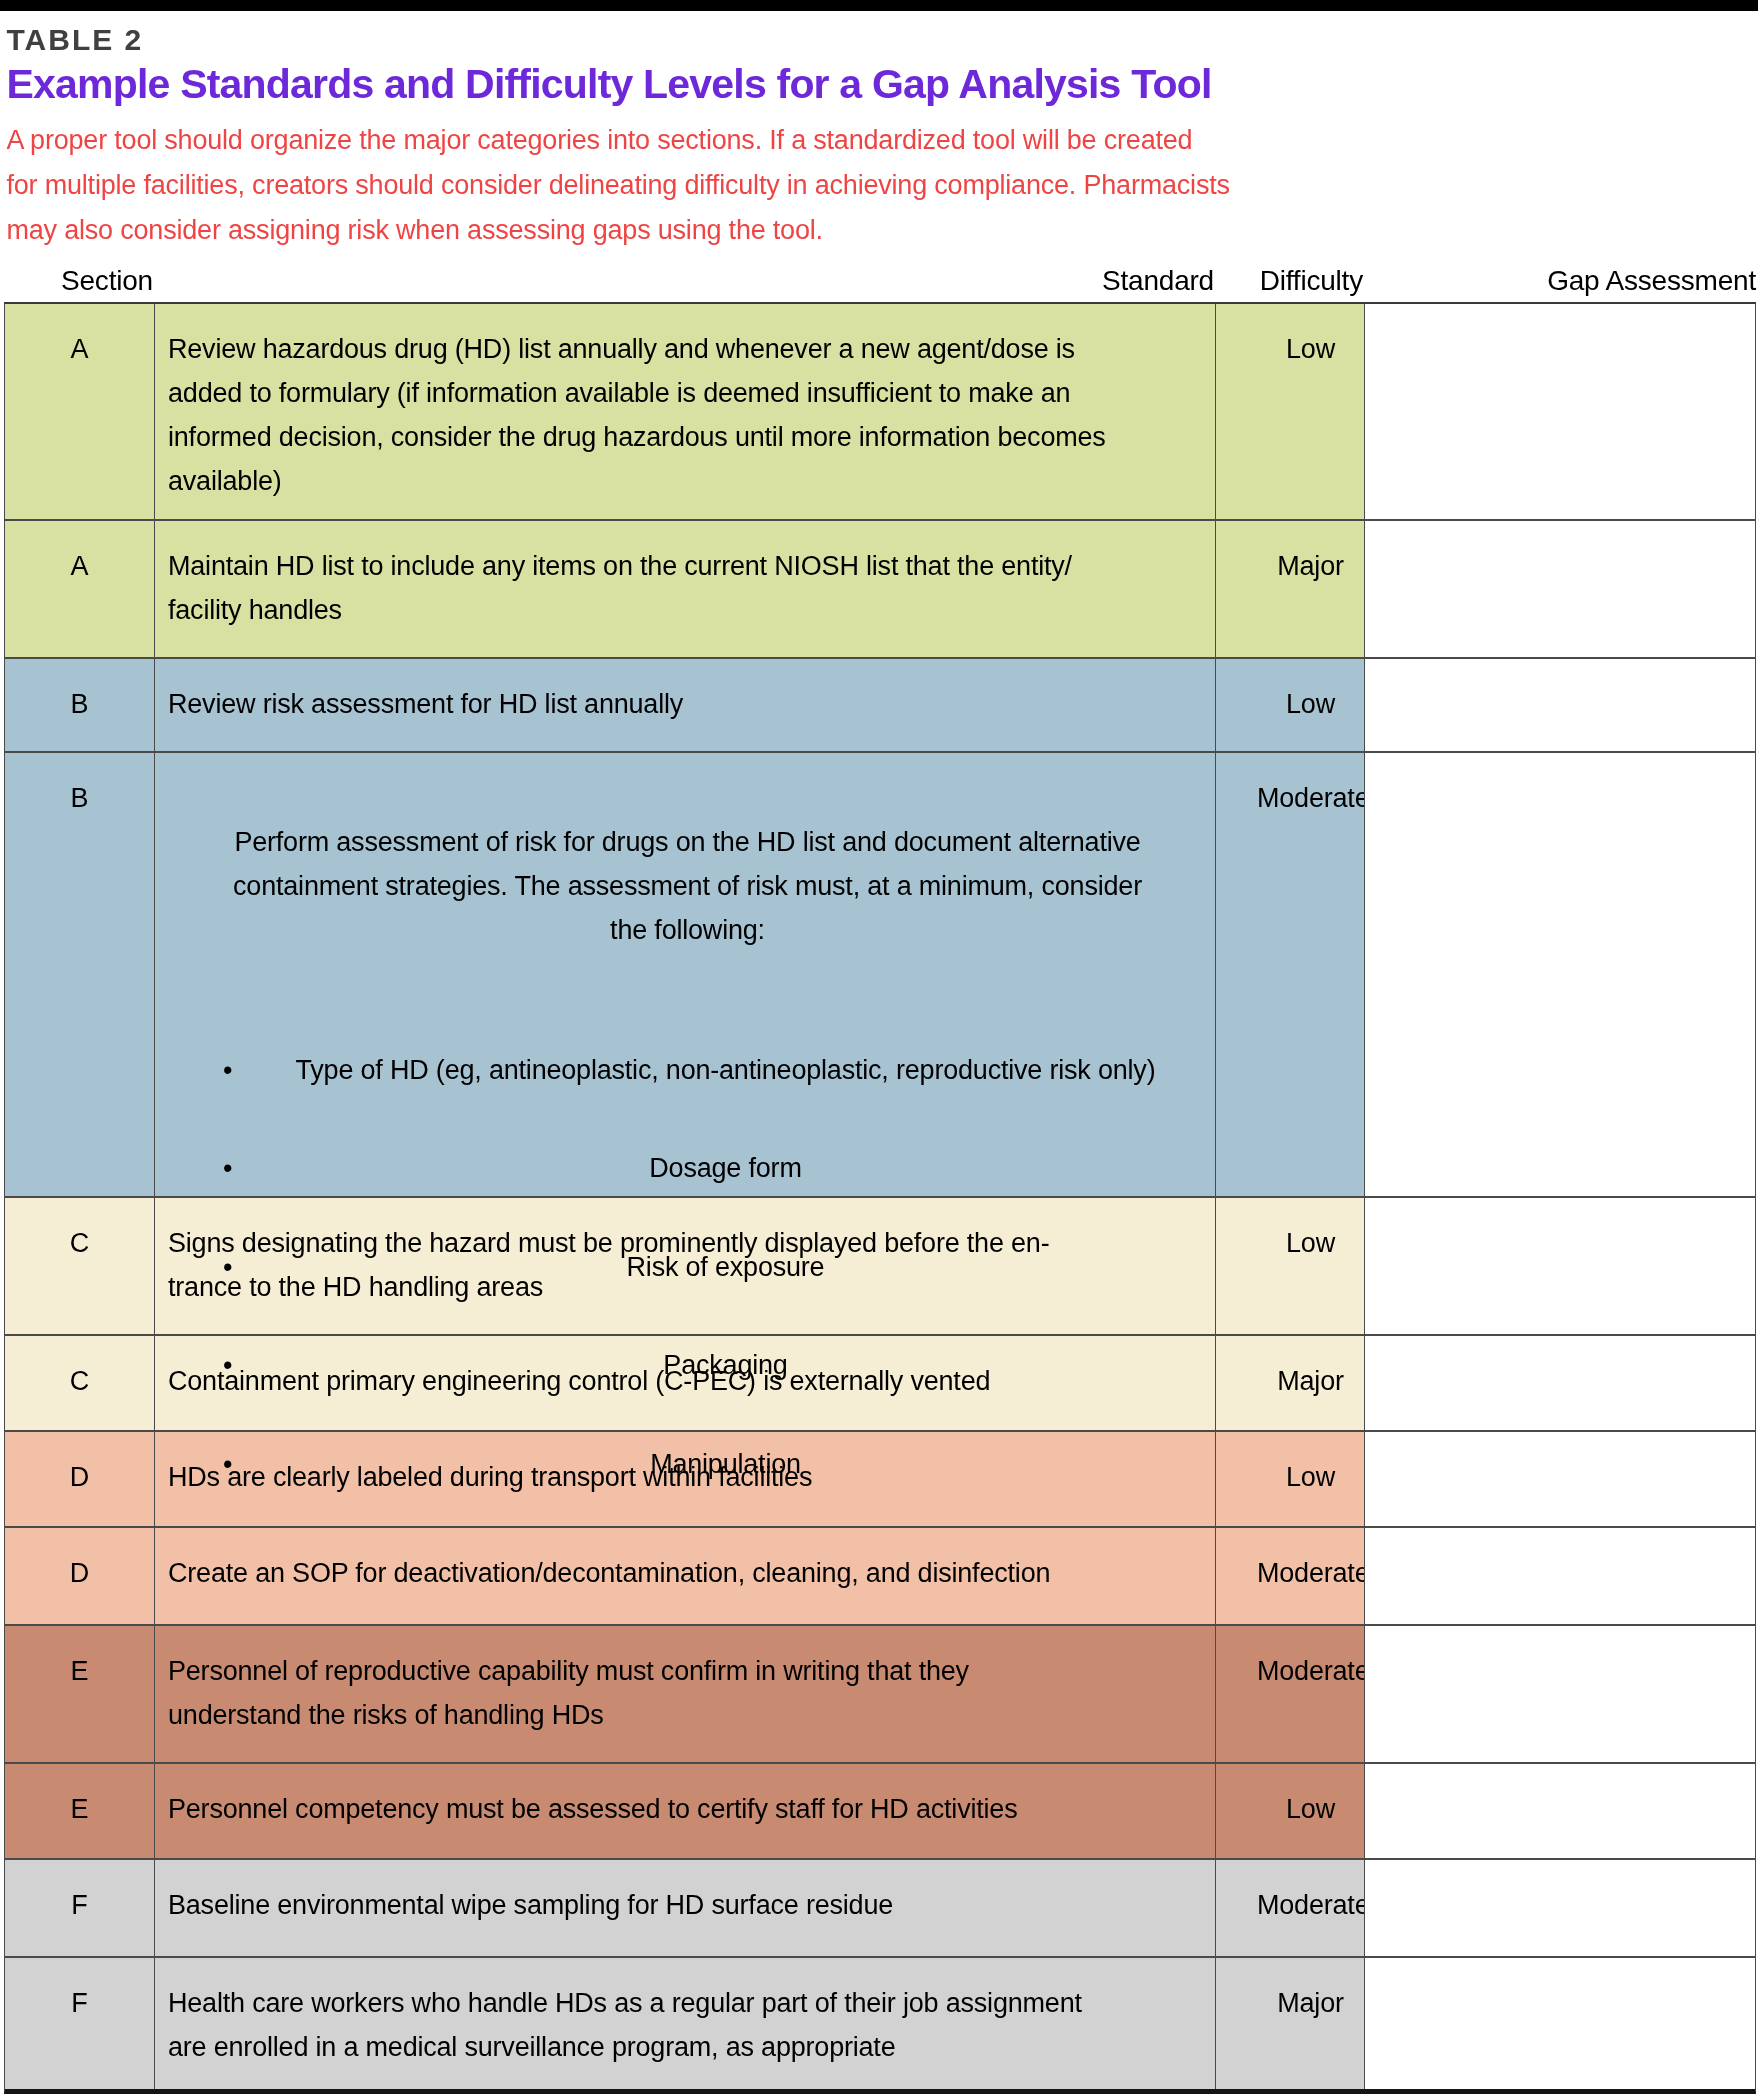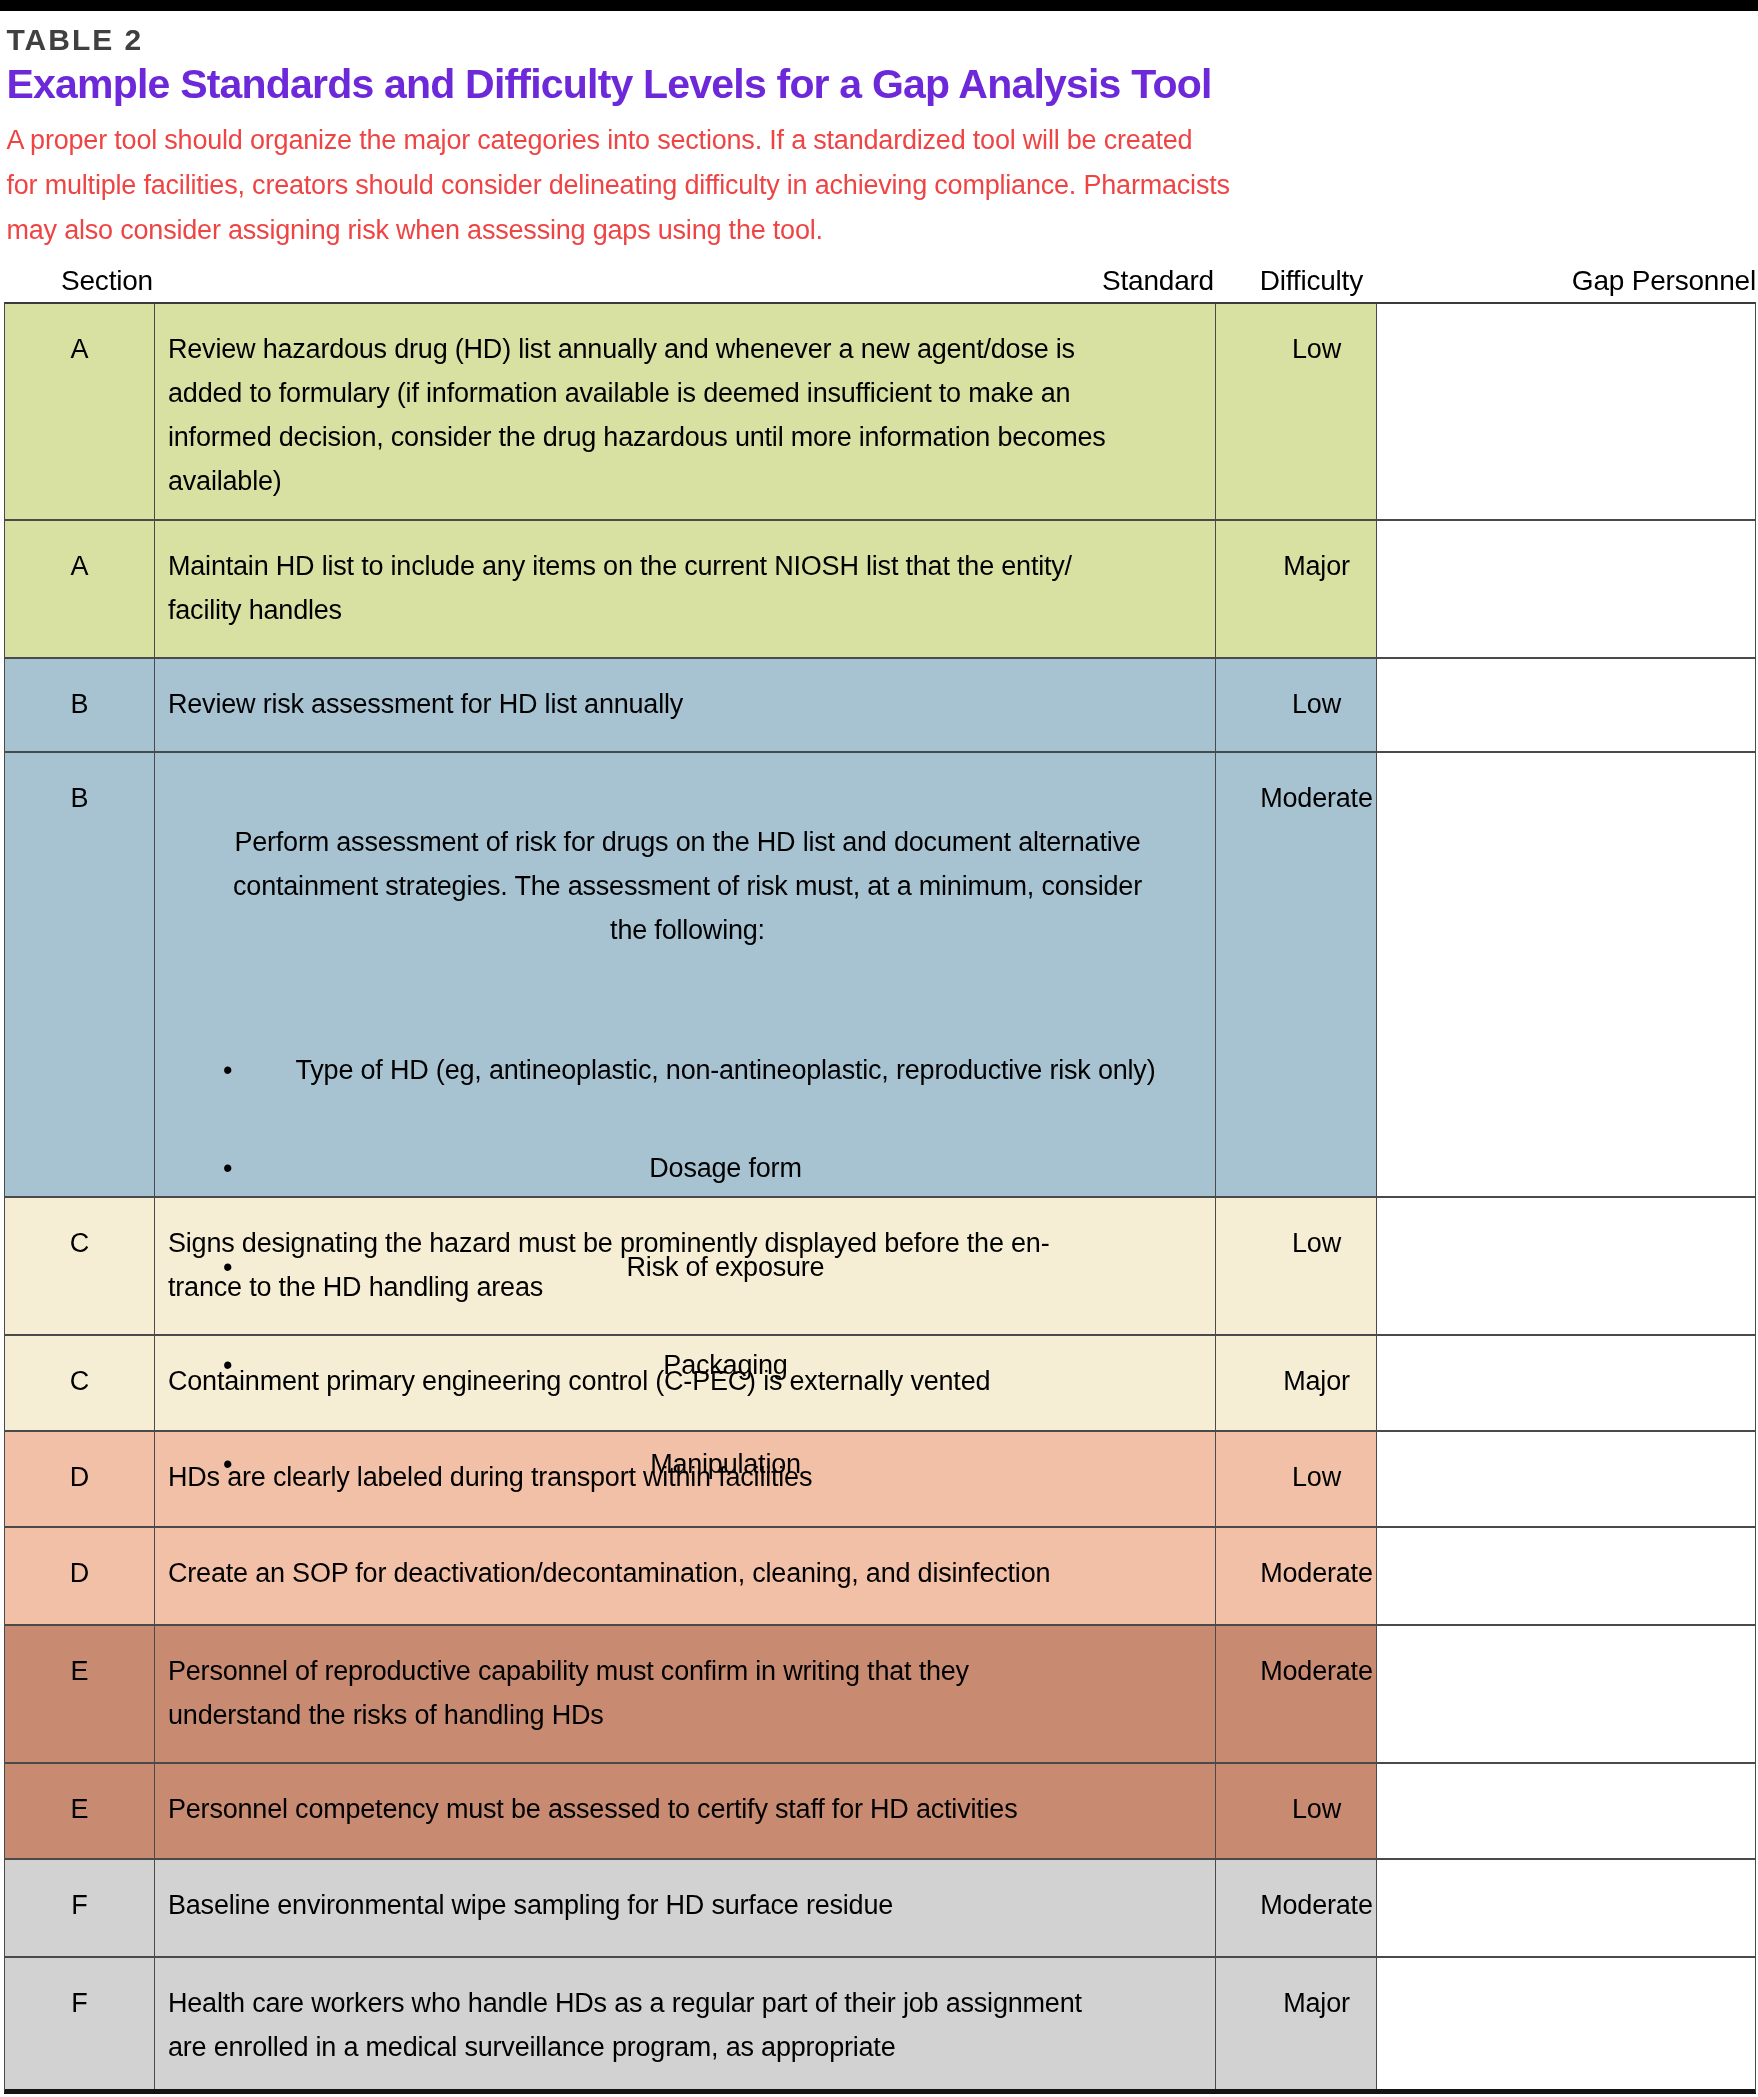--- a/index.html
+++ b/index.html
@@ -91,21 +91,21 @@
     text-align: center;
   }
   .c-standard {
     width: 1061px;
     border-left: 1.6px solid #4a4a4a;
     padding-left: 13px;
     padding-right: 8px;
     white-space: pre-line;
   }
   .c-difficulty {
-    width: 161px;
+    width: 149px;
     border-left: 1.6px solid #4a4a4a;
     text-align: center;
     padding-left: 41px;
   }
   .c-gap {
     flex: 1;
     border-left: 1.6px solid #4a4a4a;
     background: #ffffff;
   }
   
@@ -158,21 +158,21 @@
   <div class="kicker">TABLE 2</div>
   <div class="title">Example Standards and Difficulty Levels for a Gap Analysis Tool</div>
   <div class="intro">A proper tool should organize the major categories into sections. If a standardized tool will be created
 for multiple facilities, creators should consider delineating difficulty in achieving compliance. Pharmacists
 may also consider assigning risk when assessing gaps using the tool.</div>
 
   <div class="thead">
     <div class="h h-section">Section</div>
     <div class="h h-standard">Standard</div>
     <div class="h h-difficulty">Difficulty</div>
-    <div class="h h-gap">Gap Personnel</div>
+    <div class="h h-gap">Gap Assessment</div>
   </div>
 
   <div class="gtable">
 
     <div class="trow r1 sec-a">
       <div class="cell c-section">A</div>
       <div class="cell c-standard">Review hazardous drug (HD) list annually and whenever a new agent/dose is
 added to formulary (if information available is deemed insufficient to make an
 informed decision, consider the drug hazardous until more information becomes
 available)</div>

